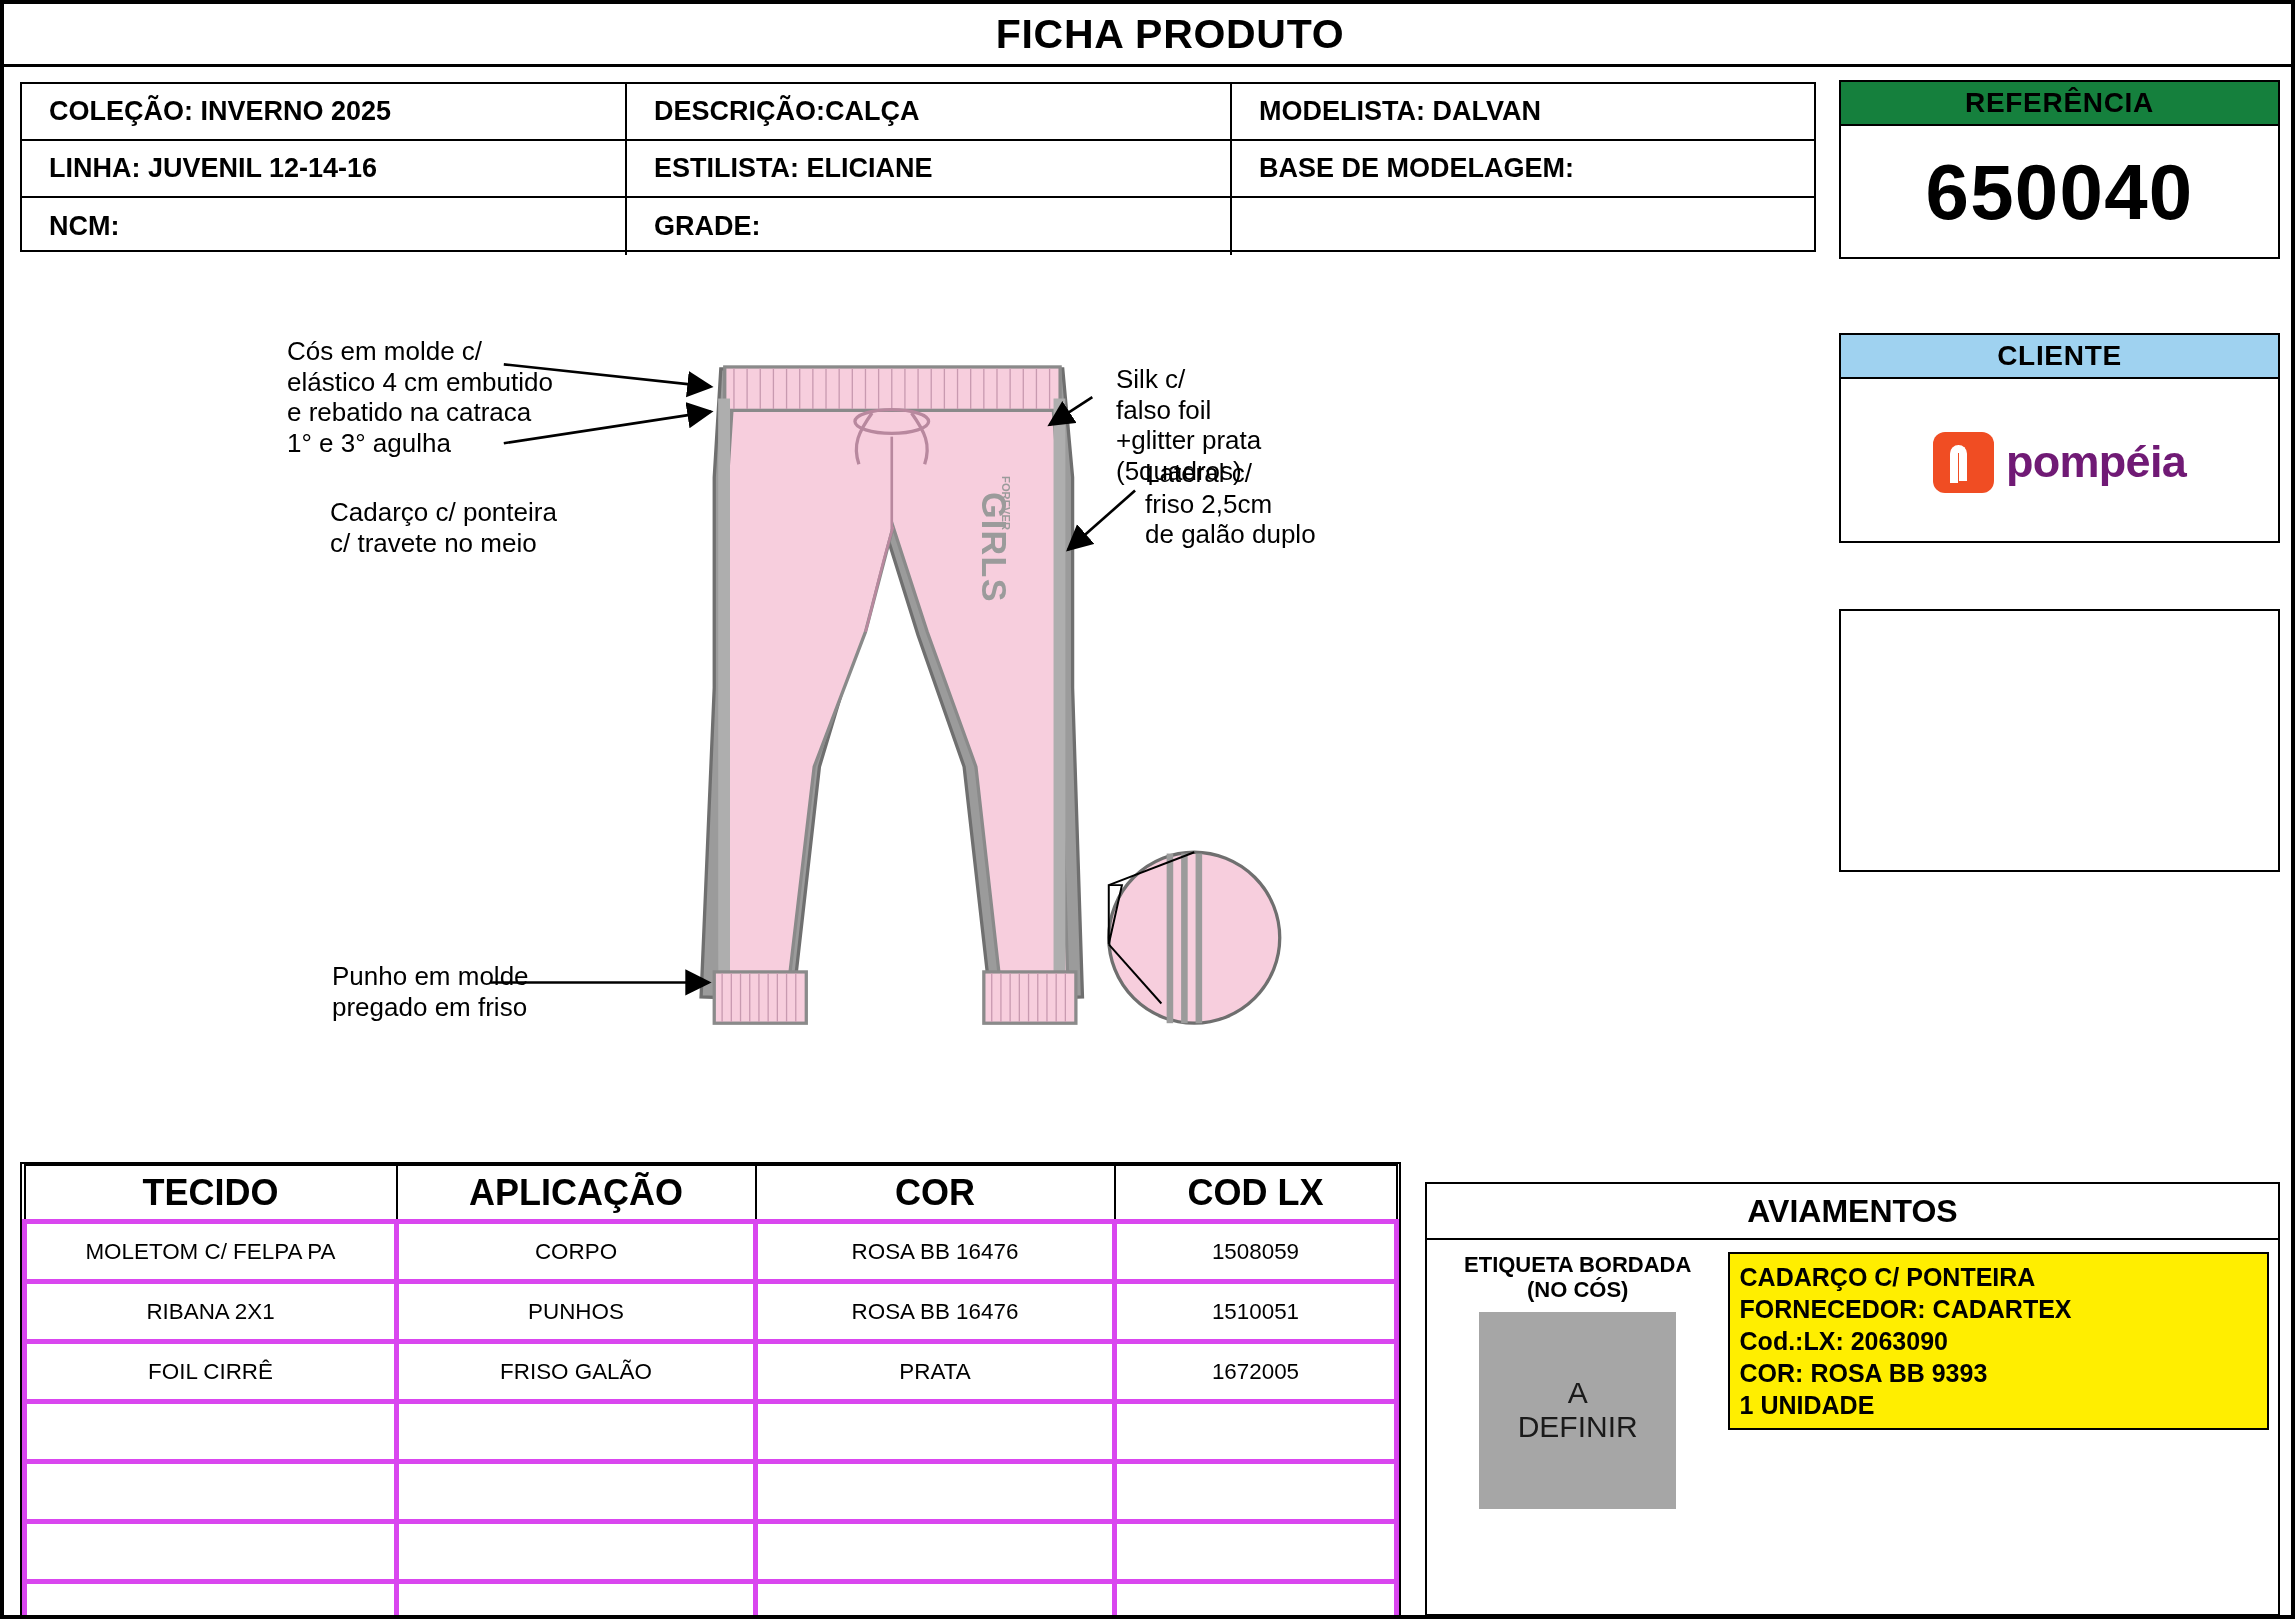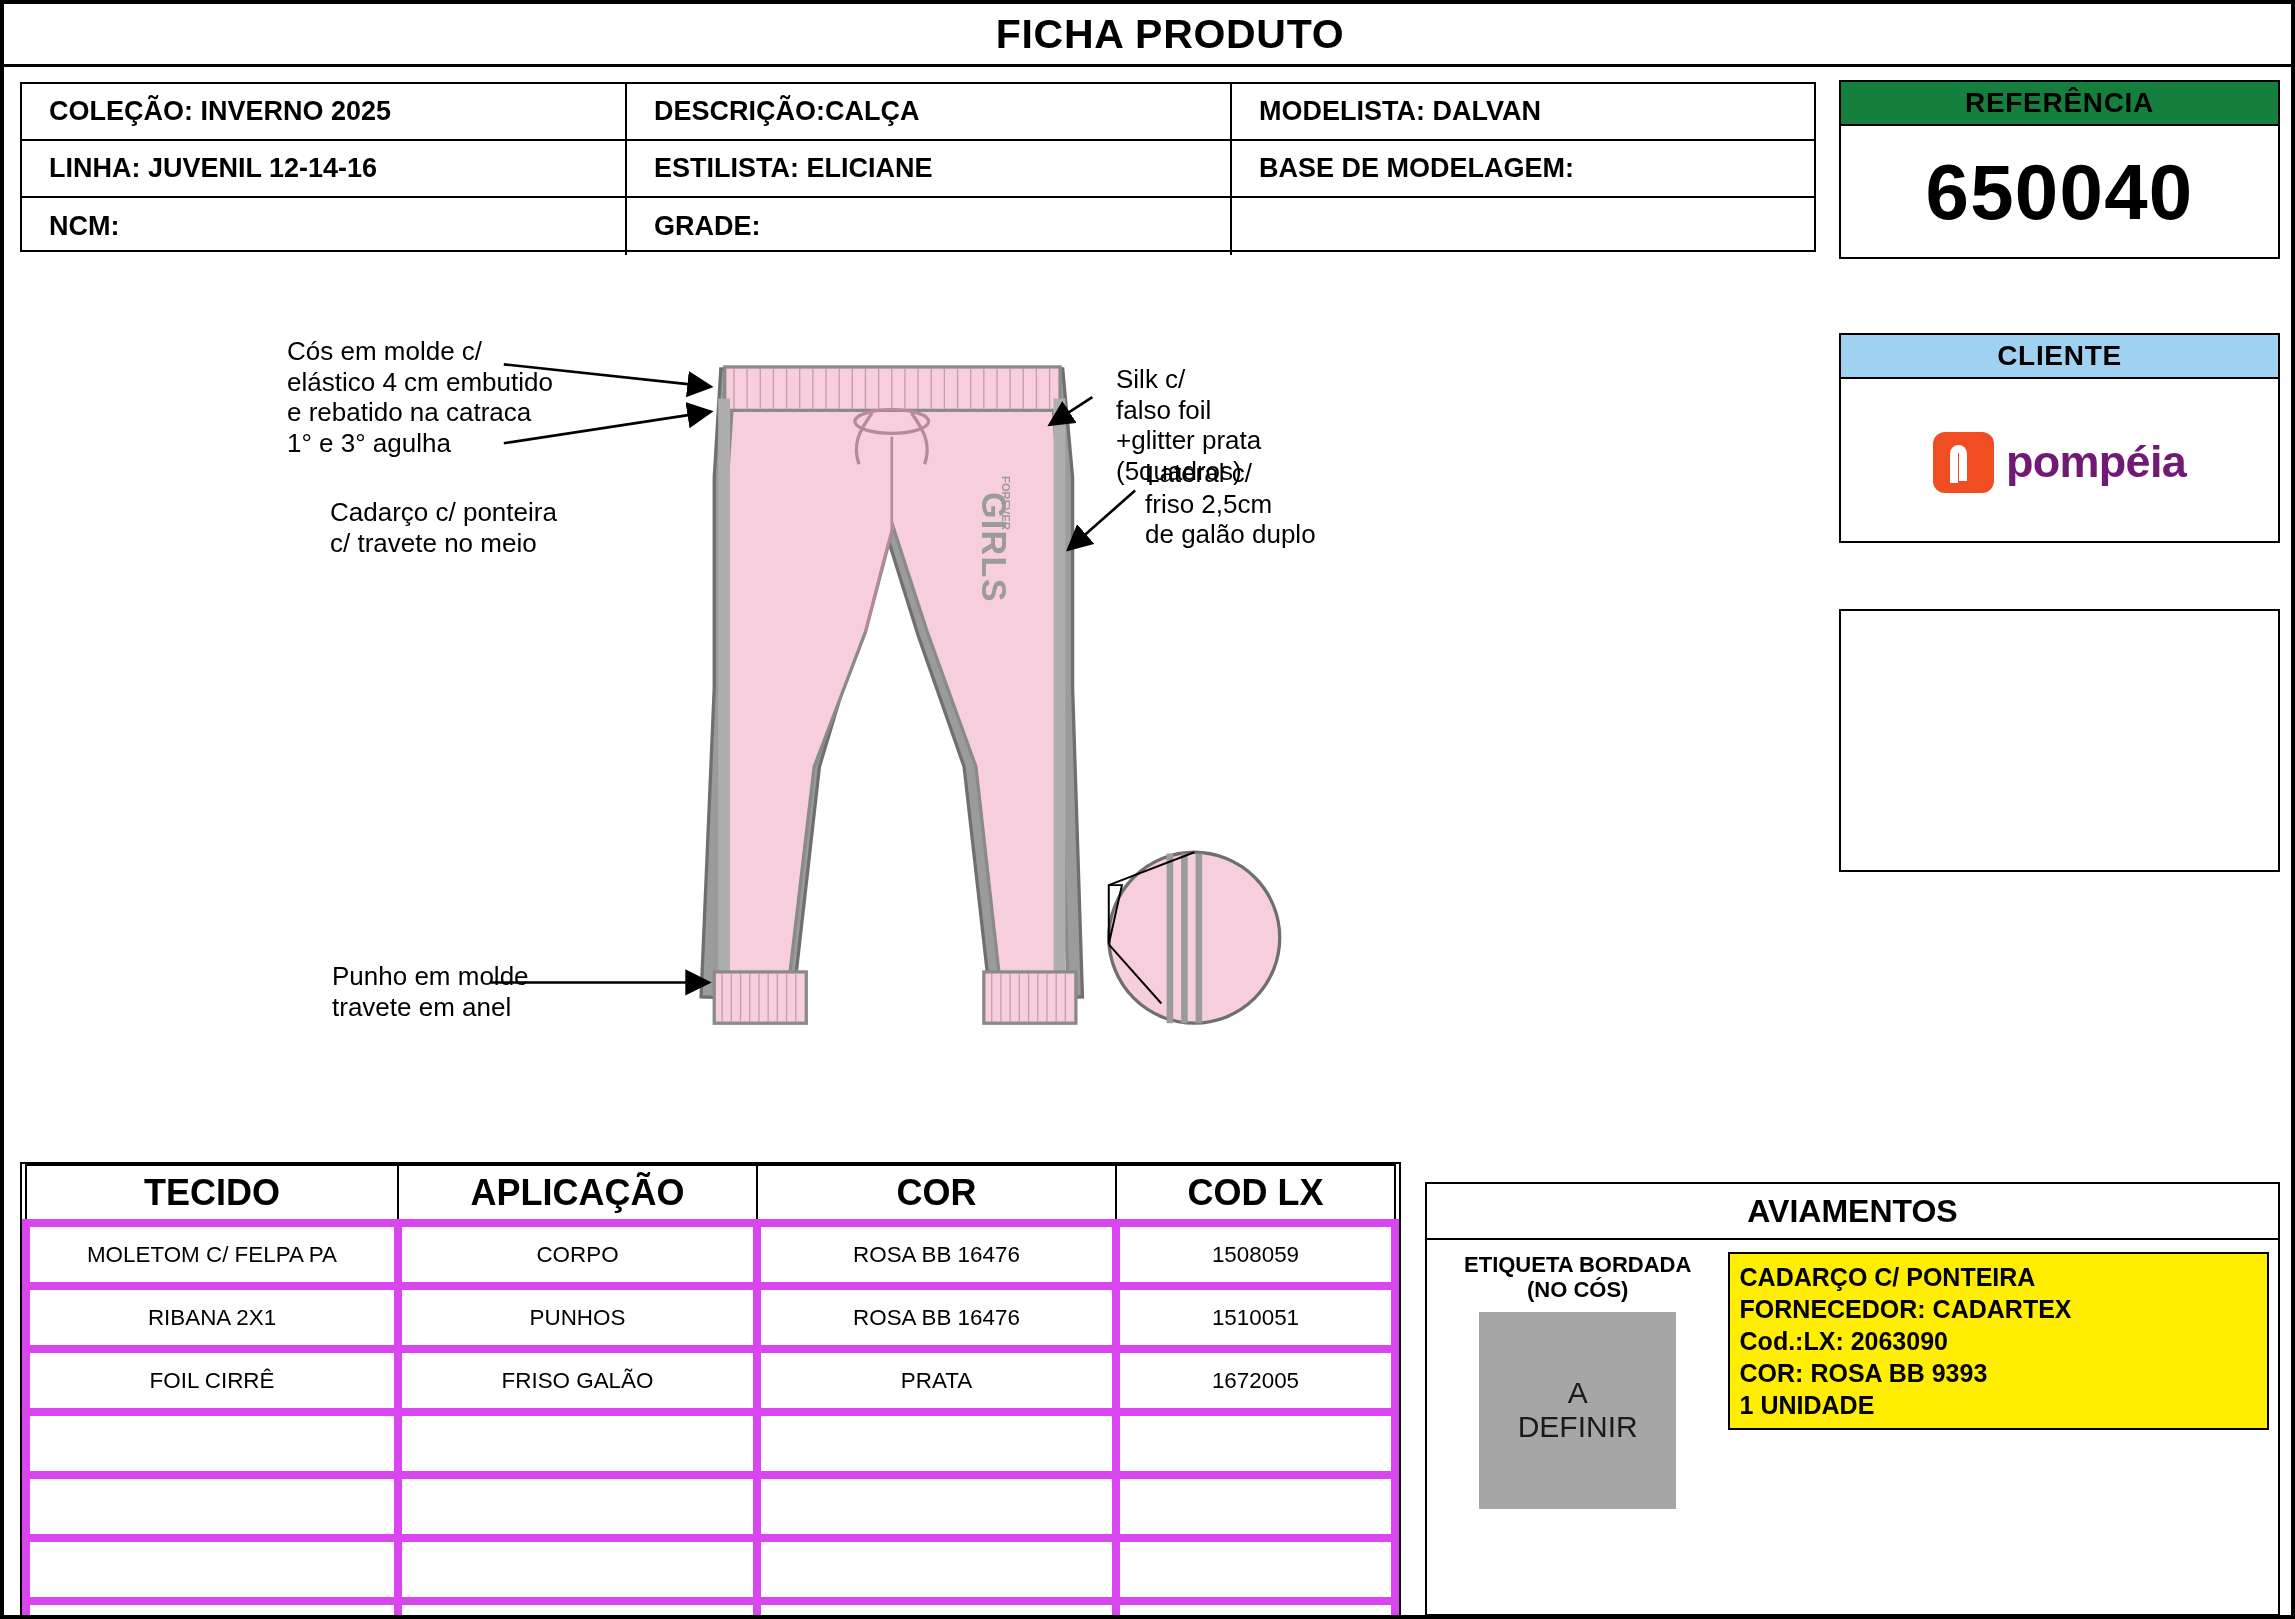--- a/index.html
+++ b/index.html
@@ -183,21 +183,21 @@
     border-collapse: collapse;
   }
   .mat-table table { border-collapse: collapse; width: 100%; }
   .mat-table th {
     border: 2px solid #000;
     height: 51px;
     font-size: 36px;
     font-weight: bold;
   }
   .mat-table td {
-    border: 8px solid #d946ef;
+    border: 5px solid #d946ef;
     height: 53px;
     font-size: 22.4px;
     text-align: center;
   }
 
   
   .aviamentos {
     position: absolute;
     left: 1421px;
     top: 1158px;
@@ -399,21 +399,21 @@
     <div class="callout" style="left:326px; top:230px;">Cadarço c/ ponteira
 c/ travete no meio</div>
     <div class="callout" style="left:1112px; top:97px;">Silk c/
 falso foil
 +glitter prata
 (5quadros)</div>
     <div class="callout" style="left:1141px; top:191px;">Lateral c/
 friso 2,5cm
 de galão duplo</div>
     <div class="callout" style="left:328px; top:694px;">Punho em molde
-travete em anel</div>
+pregado em friso</div>
   </div>
 
   <div class="mat-table">
     <table>
       <thead>
         <tr>
           <th style="width:368px">TECIDO</th>
           <th style="width:355px">APLICAÇÃO</th>
           <th style="width:355px">COR</th>
           <th>COD LX</th>

